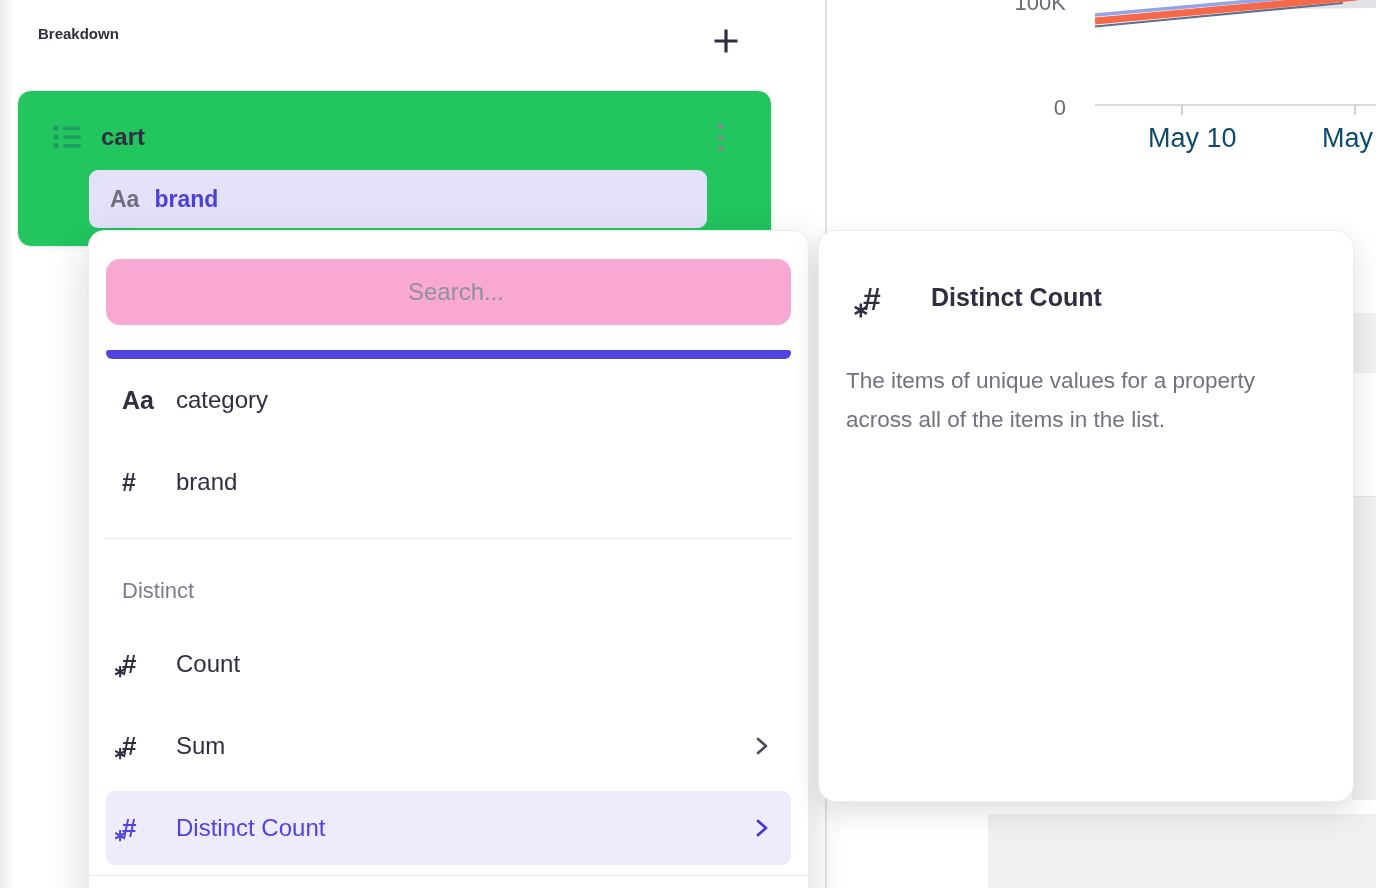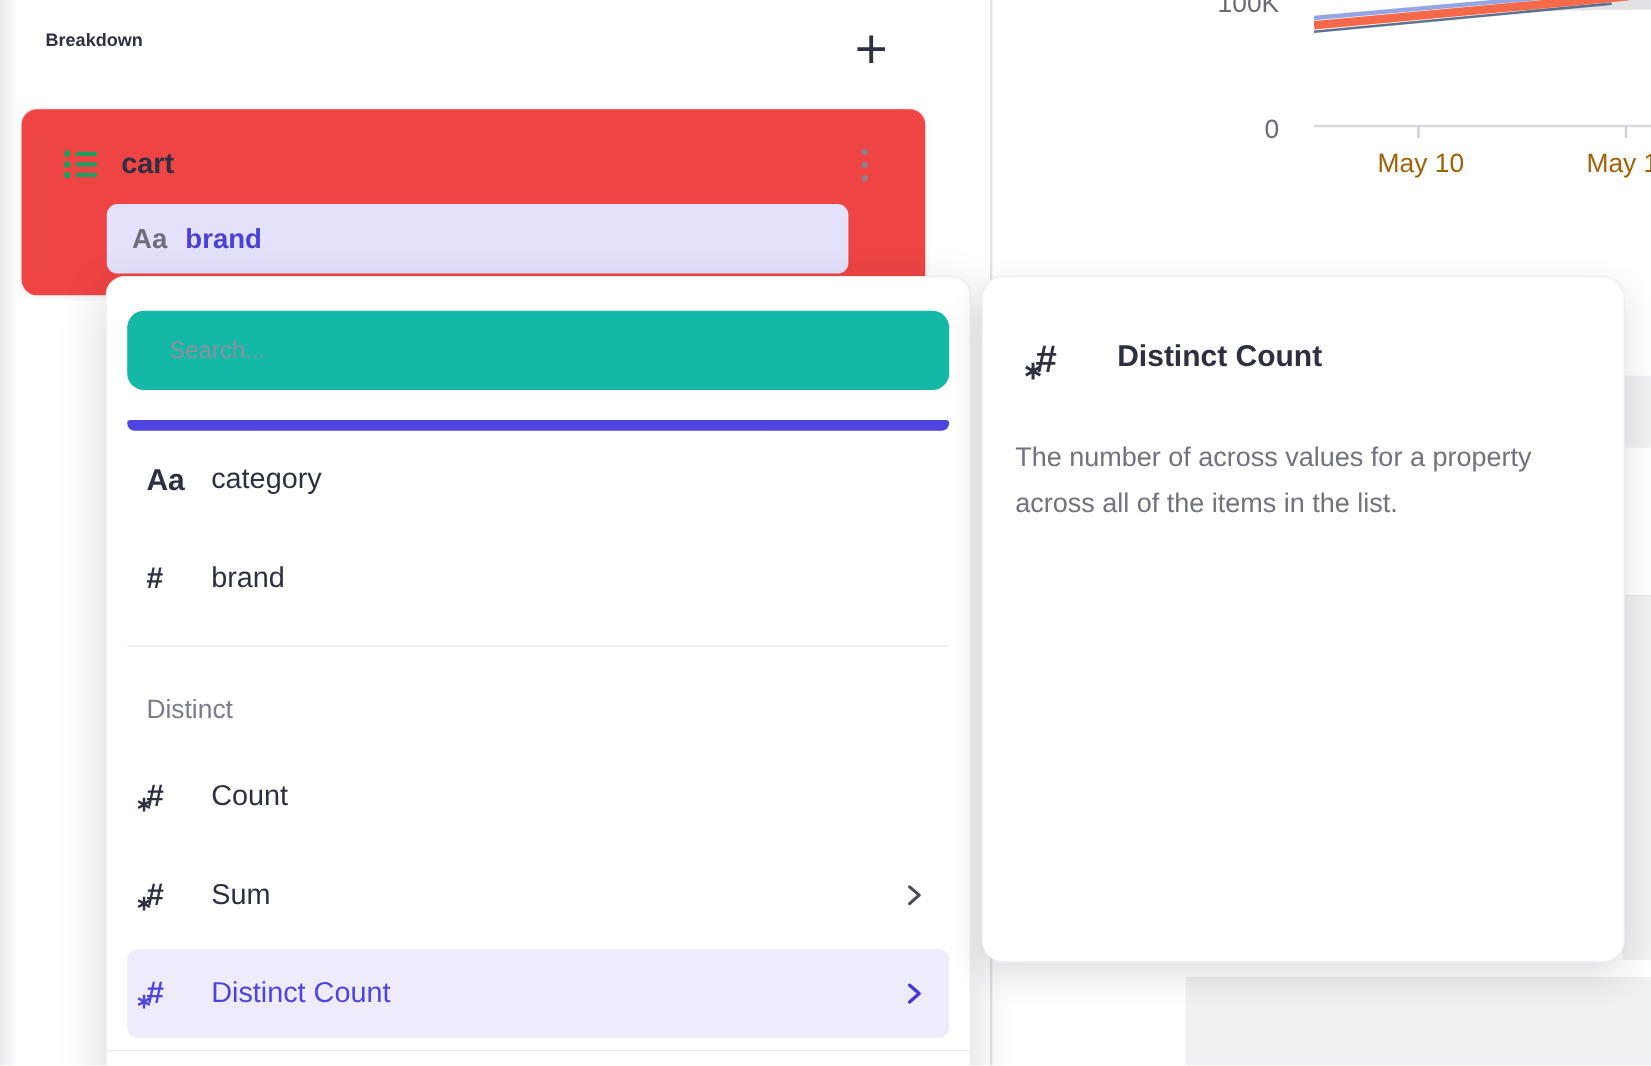--- a/index.html
+++ b/index.html
@@ -9,21 +9,21 @@
   
   .left-shade{position:absolute;left:0;top:0;width:15px;height:888px;
               background:linear-gradient(90deg,#ebebee,#ffffff);}
 
   
   .bd-title{position:absolute;left:38px;top:25px;font-size:15px;font-weight:700;color:#2f2f42;}
   .plus-btn{position:absolute;left:708px;top:24px;width:36px;height:34px;background:none;border:none;
             cursor:pointer;padding:0;display:flex;align-items:center;justify-content:center;}
 
   
-  .cart-card{position:absolute;left:17px;top:90px;width:753px;height:155px;background:#ef4444;
+  .cart-card{position:absolute;left:17px;top:90px;width:753px;height:155px;background:#22c55e;
              border:1px solid #ececf0;border-radius:14px;box-shadow:0 1px 4px rgba(30,30,50,.06);}
   .cart-row{position:absolute;left:33px;top:28px;right:20px;height:36px;display:flex;align-items:center;}
   .cart-name{margin-left:18px;font-size:24px;font-weight:700;color:#2f2f42;}
   .kebab{margin-left:auto;margin-right:22px;display:flex;flex-direction:column;gap:6px;cursor:pointer;
          padding:2px 6px;}
   .kebab i{width:5px;height:5px;border-radius:50%;background:#84848f;display:block;}
   .brand-pill{position:absolute;left:71px;top:79px;width:618px;height:58px;background:#e4e2fb;
               border-radius:9px;display:flex;align-items:center;cursor:pointer;}
   .aa-icon{margin-left:21px;font-size:23px;font-weight:600;color:#6e6e7c;}
   .brand-name{margin-left:15px;font-size:23px;font-weight:700;color:#4b40d9;}
@@ -36,30 +36,30 @@
   .edge-div{position:absolute;left:1352px;top:496px;width:24px;height:1px;background:#e4e4e8;}
   .bg-row-bottom{position:absolute;left:988px;top:814px;width:388px;height:74px;background:#f0f0f2;}
 
   
   .ytick{position:absolute;width:106px;text-align:right;font-size:22px;color:#6b6b78;}
   .yt-top{left:960px;top:-10px;}
   .yt-zero{left:960px;top:95px;}
   .x-axis{position:absolute;left:1095px;top:104px;width:281px;height:2px;background:#dbdbdf;}
   .tickmark{position:absolute;top:105px;width:2px;height:10px;background:#cfcfd5;}
   .tm1{left:1181px;} .tm2{left:1354px;}
-  .xtick{position:absolute;top:123px;font-size:22px;color:#a16207;white-space:nowrap;}
+  .xtick{position:absolute;top:123px;font-size:27px;color:#0c4a6e;white-space:nowrap;}
   .xt1{left:1148px;} .xt2{left:1322px;}
   .chart-lines{position:absolute;left:1095px;top:0;}
 
   
   .popup{position:absolute;left:88px;top:230px;width:719px;height:700px;background:#fff;
          border:1px solid #ededf1;border-radius:16px;box-shadow:0 14px 40px rgba(25,25,45,.18);z-index:5;}
   .search{position:absolute;left:17px;top:28px;width:685px;height:66px;box-sizing:border-box;
-          background:#14b8a6;border:none;border-radius:14px;padding:0 20px 0 35px;font-size:20px;
-          font-family:"Liberation Sans",sans-serif;color:#2f2f42;outline:none;}
+          background:#f9a8d4;border:none;border-radius:14px;padding:0 20px 0 35px;font-size:24px;
+          font-family:"Liberation Sans",sans-serif;color:#2f2f42;outline:none;text-align:center;}
   .search::placeholder{color:#8f8f9d;}
   .sliver{position:absolute;left:17px;top:119px;width:685px;height:9px;background:#4f44e0;
           border-radius:4px 4px 9px 9px;cursor:pointer;}
   .prop-row{position:absolute;left:17px;width:685px;height:78px;display:flex;align-items:center;
             padding:0 22px 0 16px;box-sizing:border-box;border-radius:9px;cursor:pointer;}
   .prop-row.hl{background:#edebfc;height:74px;}
   .picon{width:54px;flex:0 0 54px;font-size:25px;font-weight:600;color:#2f2f42;}
   .plabel{font-size:24px;color:#2f2f42;}
   .hl .plabel{color:#4f44e0;}
   .hl .cicon, .hl .cicon .star{color:#4f44e0;}
@@ -183,16 +183,16 @@
     </div>
 
     <div class="divider full" style="top:644px;"></div>
   </div>
 
   <div class="tip">
     <div class="tip-iconwrap">
       <span class="cicon big"><span>#</span><span class="star">∗</span></span>
     </div>
     <div class="tip-title">Distinct Count</div>
-    <div class="tip-desc">The number of across values for a property across all of the items in the list.</div>
+    <div class="tip-desc">The items of unique values for a property across all of the items in the list.</div>
   </div>
 
 </div>
 
 </body></html>

